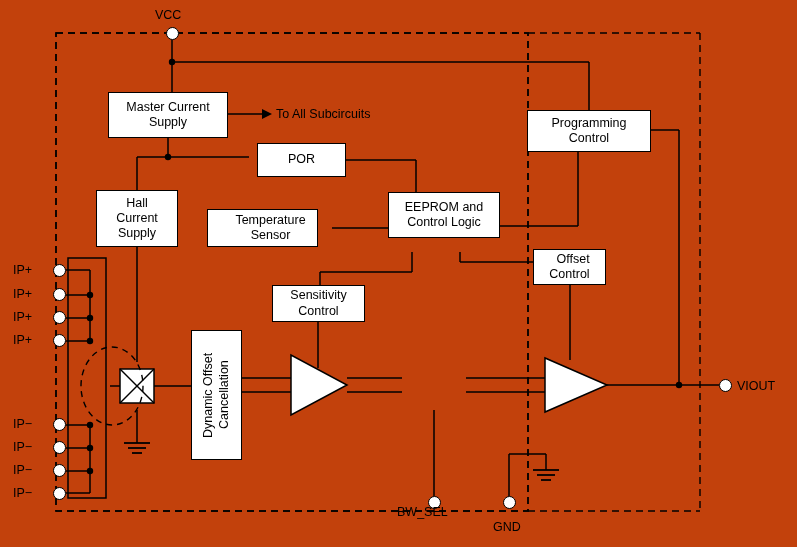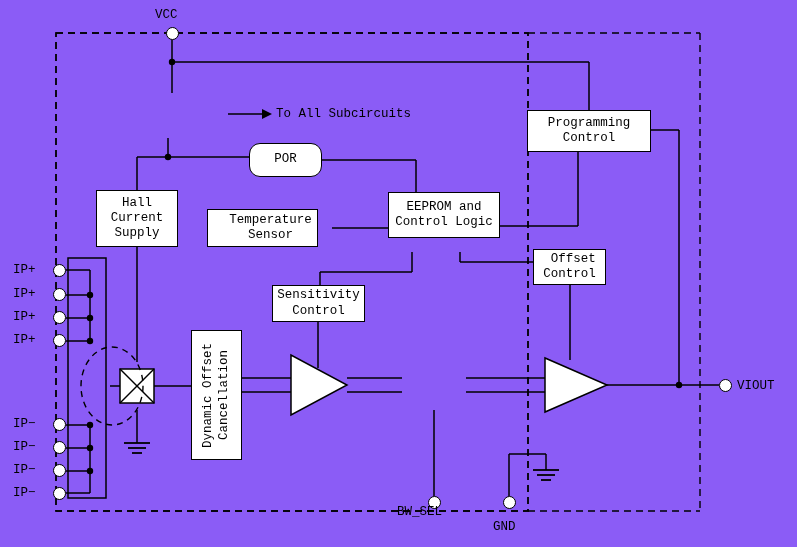--- a/index.html
+++ b/index.html
@@ -4,22 +4,22 @@
 <style>
   html, body {
     margin: 0;
     padding: 0;
     background: #ffffff;
   }
   #root {
     position: relative;
     width: 797px;
     height: 547px;
-    background: #8b5cf6;
-    font-family: Liberation Mono, monospace;
+    background: #c2410c;
+    font-family: Liberation Sans, sans-serif;
     overflow: hidden;
   }
   svg.layer {
     position: absolute;
     left: 0;
     top: 0;
     width: 797px;
     height: 547px;
   }
   .box {
@@ -198,24 +198,26 @@
 
   <div class="pin" style="left:53px; top:441px;"></div>
   <div class="lbl" style="left:13px; top:440px;">IP−</div>
 
   <div class="pin" style="left:53px; top:464px;"></div>
   <div class="lbl" style="left:13px; top:463px;">IP−</div>
 
   <div class="pin" style="left:53px; top:487px;"></div>
   <div class="lbl" style="left:13px; top:486px;">IP−</div>
 
+  <div class="box" style="left:108px; top:92px; width:120px; height:46px;">Master Current
+Supply</div>
 
   <div class="lbl" style="left:276px; top:107px;">To All Subcircuits</div>
 
-  <div class="box" style="left:249px; top:143px; width:73px; height:34px;border-radius:11px;">POR</div>
+  <div class="box" style="left:257px; top:143px; width:89px; height:34px;">POR</div>
 
   <div class="box" style="left:527px; top:110px; width:124px; height:42px;">Programming
 Control</div>
 
   <div class="box" style="left:96px; top:190px; width:82px; height:57px;">Hall
 Current
 Supply</div>
 
   <div class="box" style="left:207px; top:209px; width:111px; height:38px;padding-left:16px;">Temperature
 Sensor</div>

